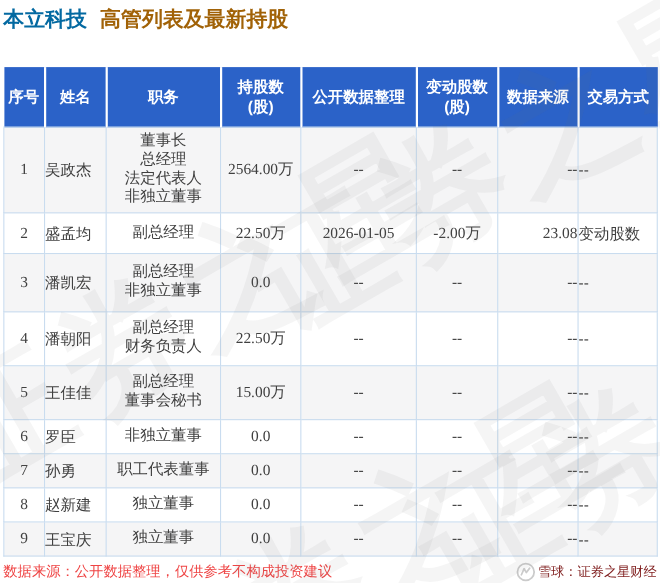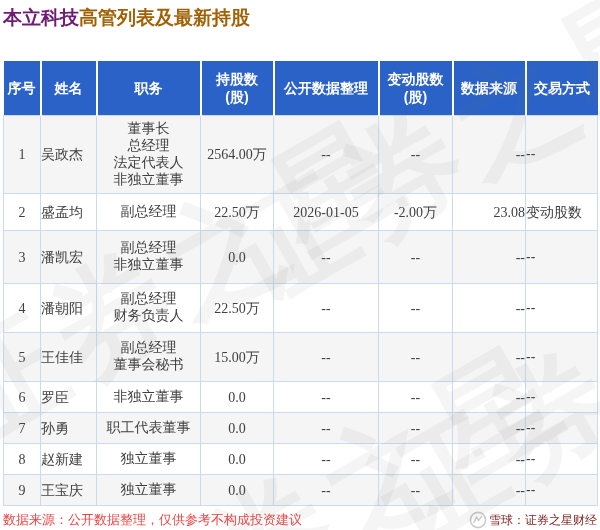--- a/index.html
+++ b/index.html
@@ -1,20 +1,20 @@
 <!DOCTYPE html>
 <html><head>
 <meta charset="utf-8">
 <style>
   html,body{margin:0;padding:0;background:#ffffff;}
   .page{position:relative;width:600px;height:530px;background:#ffffff;overflow:hidden;
         font-family:"Liberation Sans","DejaVu Sans",sans-serif;}
   
   .title{position:absolute;left:3px;top:5px;font-size:19px;font-weight:bold;white-space:nowrap;}
-  .title .company{color:#701a75;margin-right:0;}
+  .title .company{color:#0369a1;margin-right:12px;}
   .title .suffix{color:#a16207;}
   
   table.holdings{position:absolute;left:3px;top:38px;width:594px;border-collapse:collapse;
         table-layout:fixed;z-index:1;margin-top:23px;}
   table.holdings th{background:#2B62C8;color:#ffffff;font-size:14px;font-weight:700;
         text-align:center;vertical-align:middle;white-space:pre-line;line-height:18px;
         border-left:2px solid #ffffff;border-bottom:1px solid #C9DCEF;padding:0;}
   table.holdings th:first-child{border-left:none;}
   table.holdings td{border:1px solid #C9DCEF;color:#3F3F3F;font-size:14px;
         vertical-align:middle;padding:0;white-space:pre-line;line-height:17px;}

